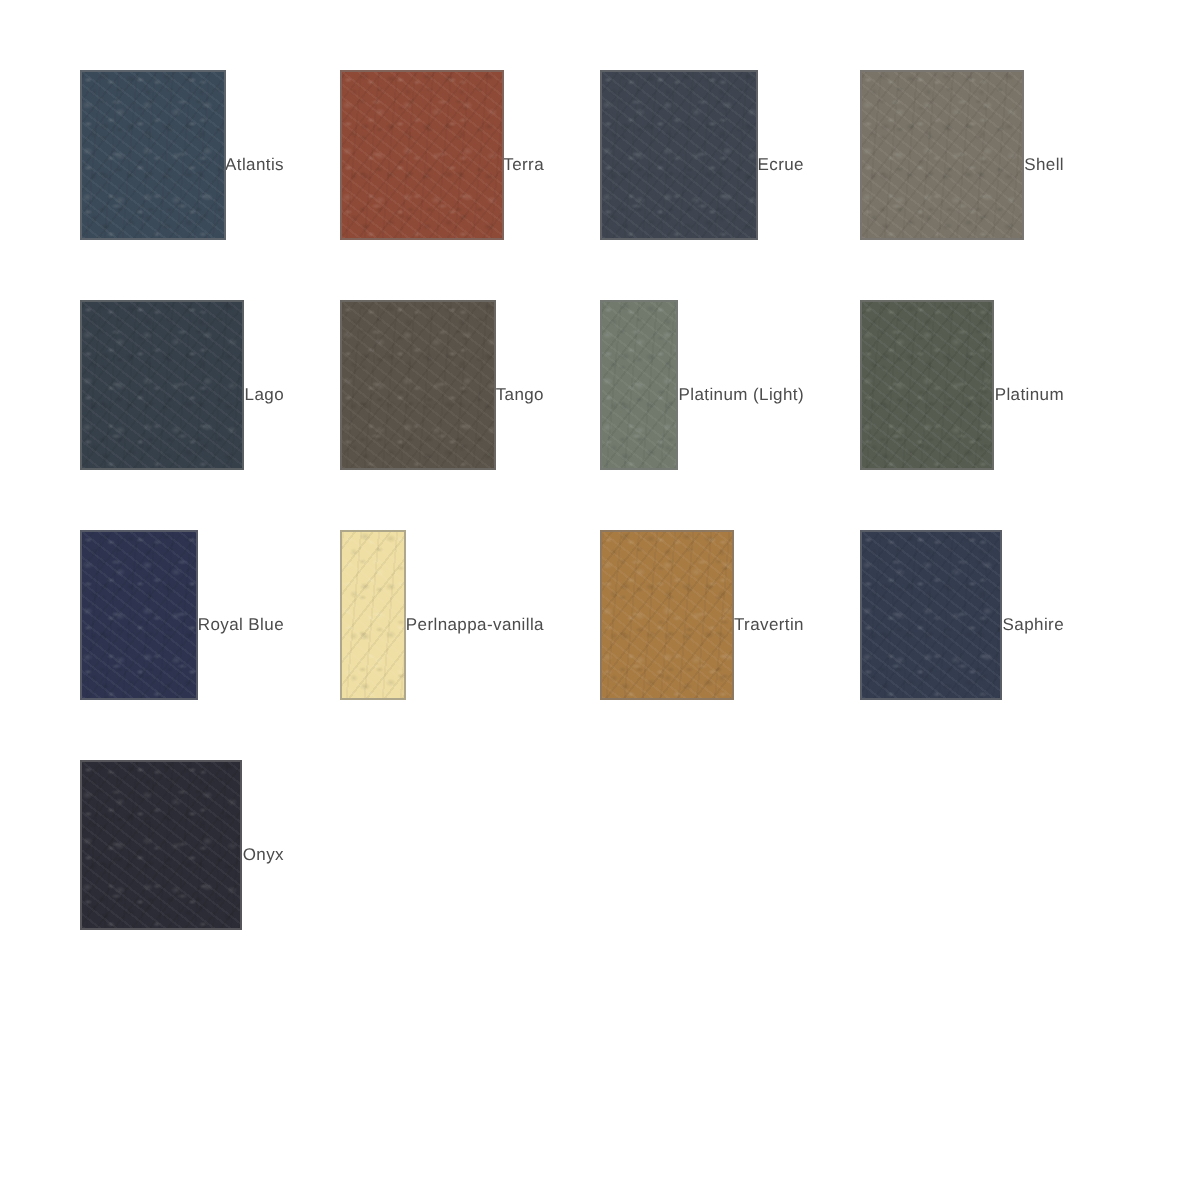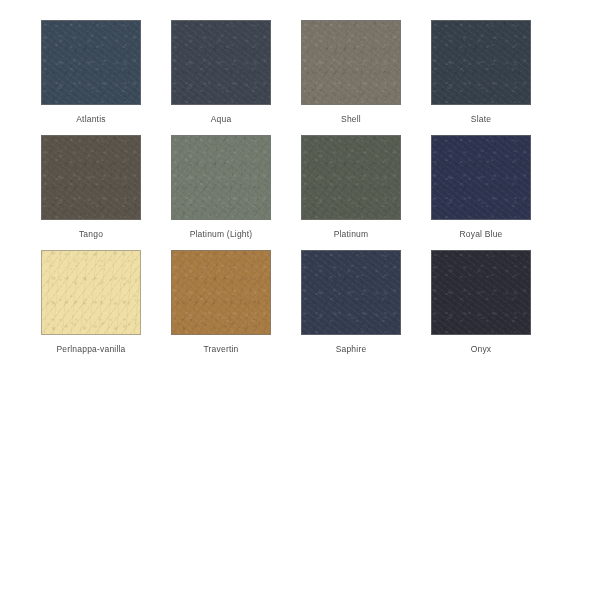--- a/index.html
+++ b/index.html
@@ -28,21 +28,21 @@
     grid-template-columns: repeat(4, 102px);
     grid-template-rows: repeat(5, 115px);
     column-gap: 28px;
     row-gap: 0px;
     justify-content: start;
   }
 
   .swatch-cell {
     width: 102px;
     display: flex;
-    flex-direction: column;
+    flex-direction: row;
     align-items: center;
   }
 
   .swatch-chip {
     width: 100px;
     height: 85px;
     border: 1px solid rgba(120, 120, 120, 0.55);
     box-sizing: border-box;
     position: relative;
     overflow: hidden;
@@ -96,30 +96,34 @@
 </head>
 <body style="background: rgb(255, 255, 255);">
 
 <div id="swatch-chart">
   <div class="swatch-grid">
       <div class="swatch-cell">
         <div class="swatch-chip" style="background-color: rgb(59, 74, 89);"></div>
         <div class="swatch-label">Atlantis</div>
       </div>
       <div class="swatch-cell">
+        <div class="swatch-chip" style="background-color: rgb(143, 74, 55);"></div>
+        <div class="swatch-label">Terra</div>
+      </div>
+      <div class="swatch-cell">
         <div class="swatch-chip" style="background-color: rgb(62, 69, 80);"></div>
-        <div class="swatch-label">Aqua</div>
+        <div class="swatch-label">Ecrue</div>
       </div>
       <div class="swatch-cell">
         <div class="swatch-chip" style="background-color: rgb(122, 116, 104);"></div>
         <div class="swatch-label">Shell</div>
       </div>
       <div class="swatch-cell">
         <div class="swatch-chip" style="background-color: rgb(54, 64, 74);"></div>
-        <div class="swatch-label">Slate</div>
+        <div class="swatch-label">Lago</div>
       </div>
       <div class="swatch-cell">
         <div class="swatch-chip" style="background-color: rgb(90, 83, 73);"></div>
         <div class="swatch-label">Tango</div>
       </div>
       <div class="swatch-cell">
         <div class="swatch-chip" style="background-color: rgb(114, 122, 110);"></div>
         <div class="swatch-label">Platinum (Light)</div>
       </div>
       <div class="swatch-cell">

